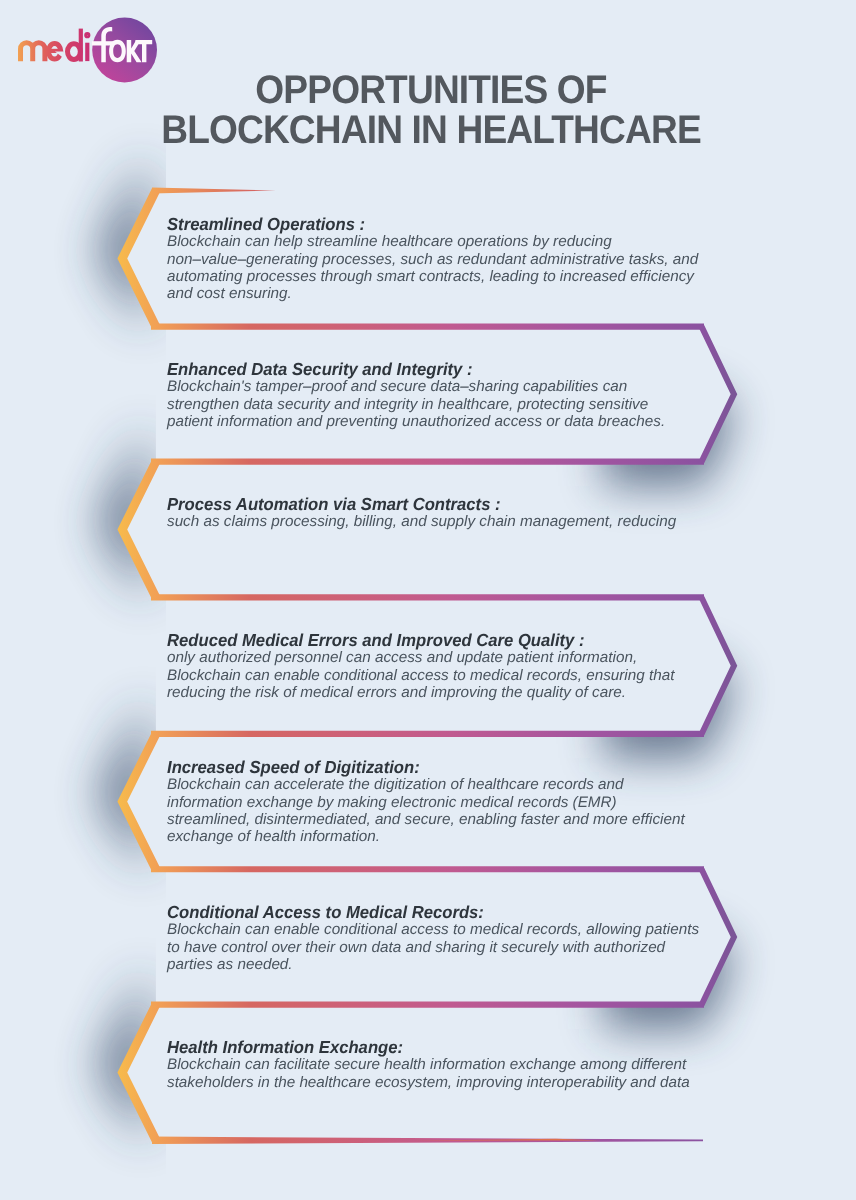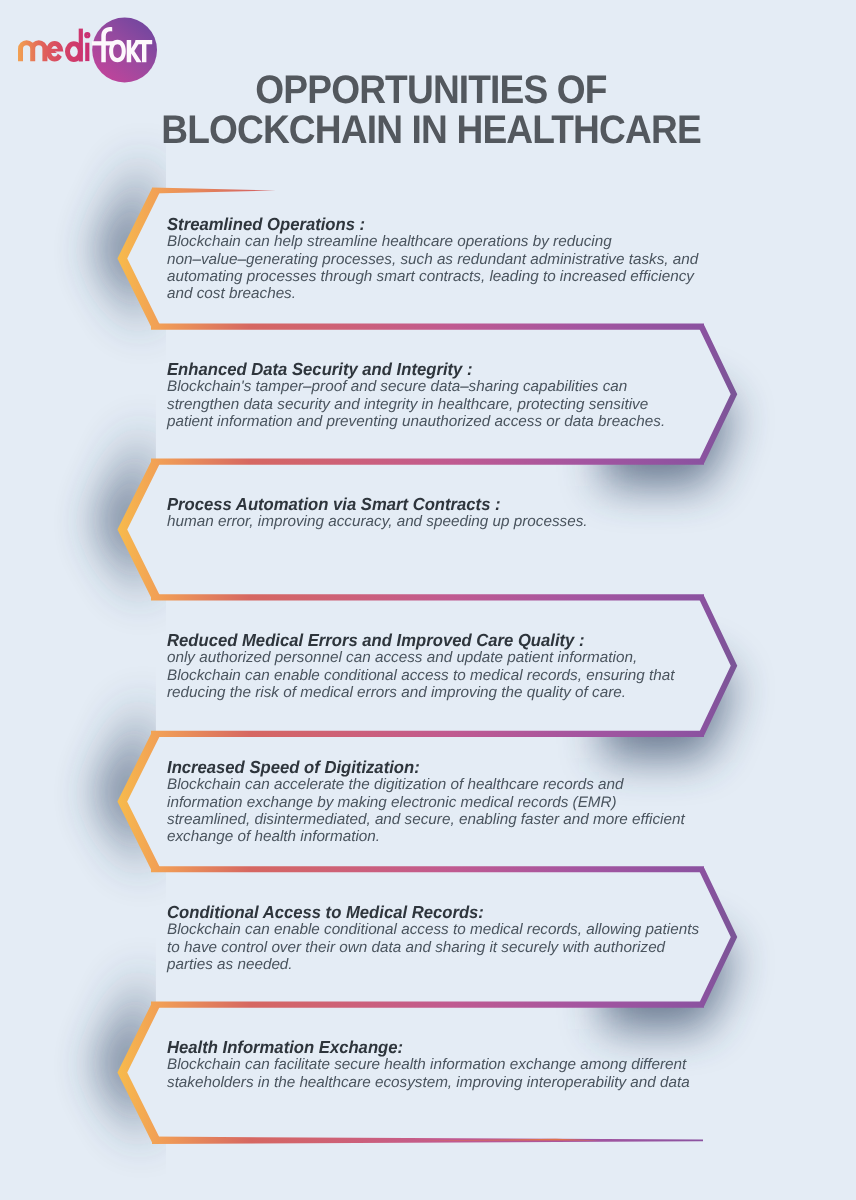--- a/index.html
+++ b/index.html
@@ -172,31 +172,31 @@
   </svg>
 
   <div id="hl1" class="hline">OPPORTUNITIES OF</div>
   <div id="hl2" class="hline">BLOCKCHAIN IN HEALTHCARE</div>
 
   <div class="blk" style="top:215.3px">
       <div class="t">Streamlined Operations :</div>
       <div class="l">Blockchain can help streamline healthcare operations by reducing</div>
       <div class="l">non–value–generating processes, such as redundant administrative tasks, and</div>
       <div class="l">automating processes through smart contracts, leading to increased efficiency</div>
-      <div class="l">and cost breaches.</div>
+      <div class="l">and cost ensuring.</div>
   </div>
   <div class="blk" style="top:359.6px">
       <div class="t">Enhanced Data Security and Integrity :</div>
       <div class="l">Blockchain's tamper–proof and secure data–sharing capabilities can</div>
       <div class="l">strengthen data security and integrity in healthcare, protecting sensitive</div>
       <div class="l">patient information and preventing unauthorized access or data breaches.</div>
   </div>
   <div class="blk" style="top:495.0px">
       <div class="t">Process Automation via Smart Contracts :</div>
-      <div class="l">human error, improving accuracy, and speeding up processes.</div>
+      <div class="l">such as claims processing, billing, and supply chain management, reducing</div>
   </div>
   <div class="blk" style="top:631.2px">
       <div class="t">Reduced Medical Errors and Improved Care Quality :</div>
       <div class="l">only authorized personnel can access and update patient information,</div>
       <div class="l">Blockchain can enable conditional access to medical records, ensuring that</div>
       <div class="l">reducing the risk of medical errors and improving the quality of care.</div>
   </div>
   <div class="blk" style="top:902.5px">
       <div class="t">Conditional Access to Medical Records:</div>
       <div class="l">Blockchain can enable conditional access to medical records, allowing patients</div>

